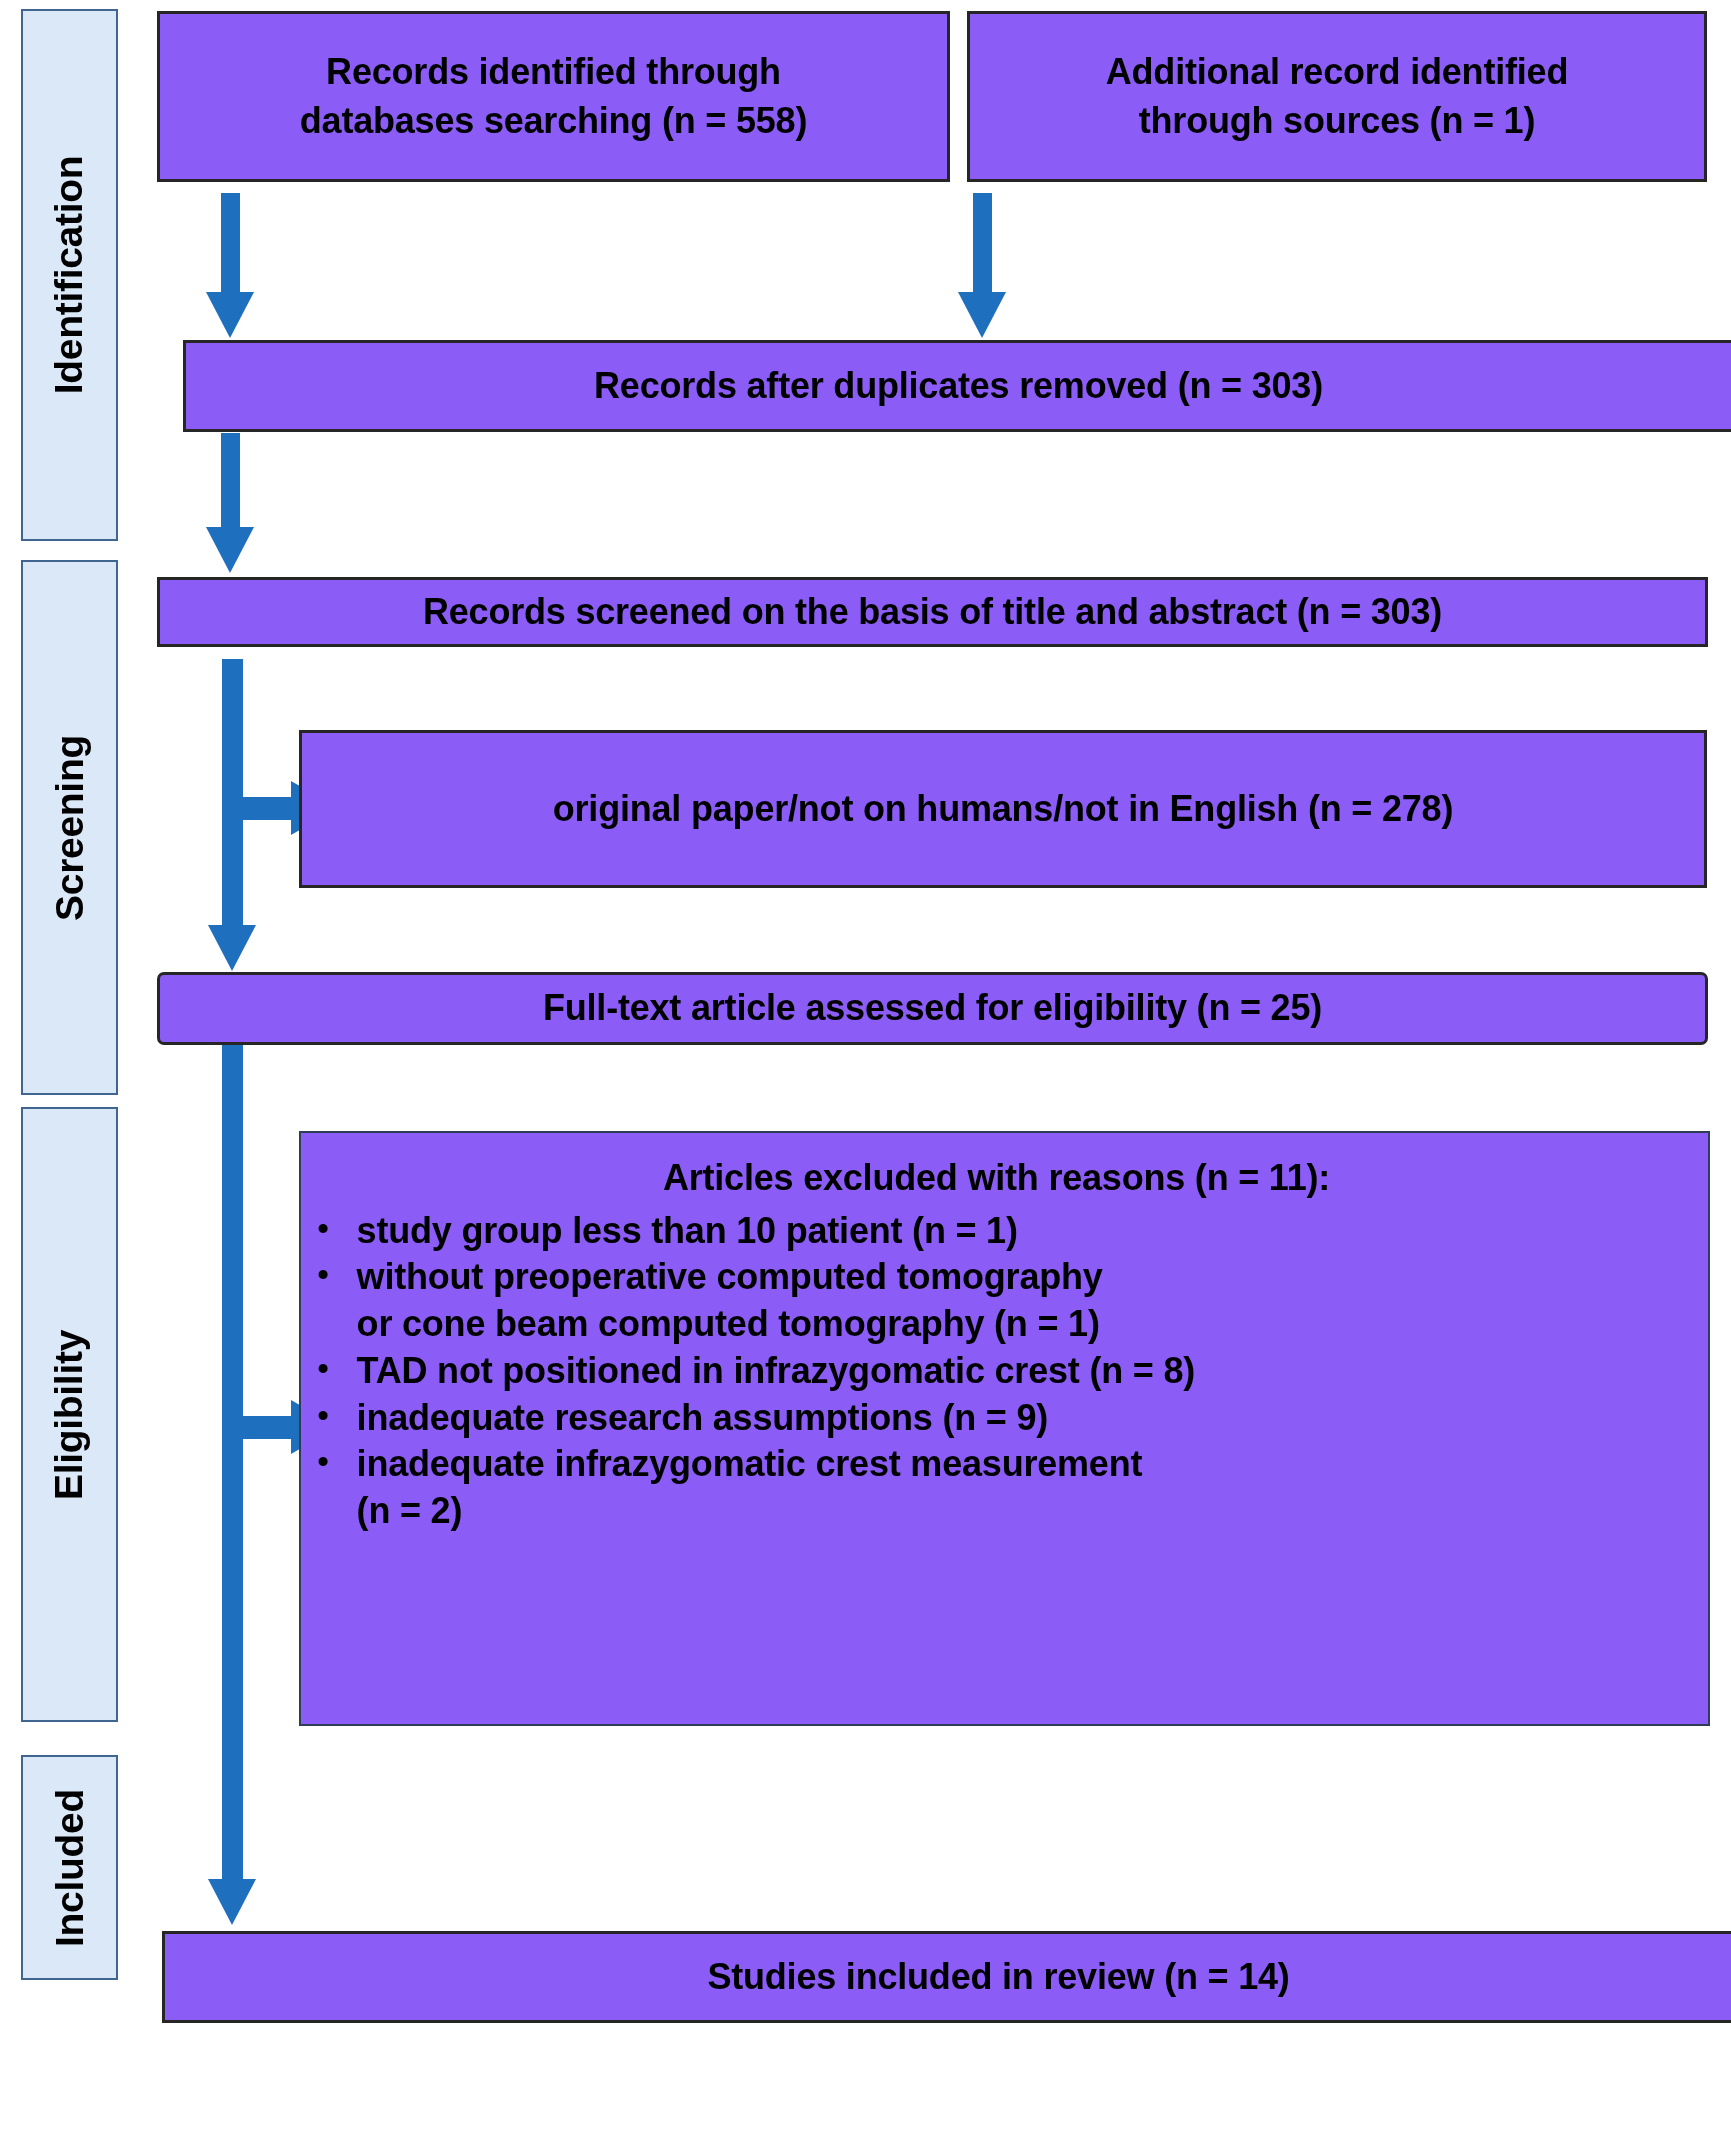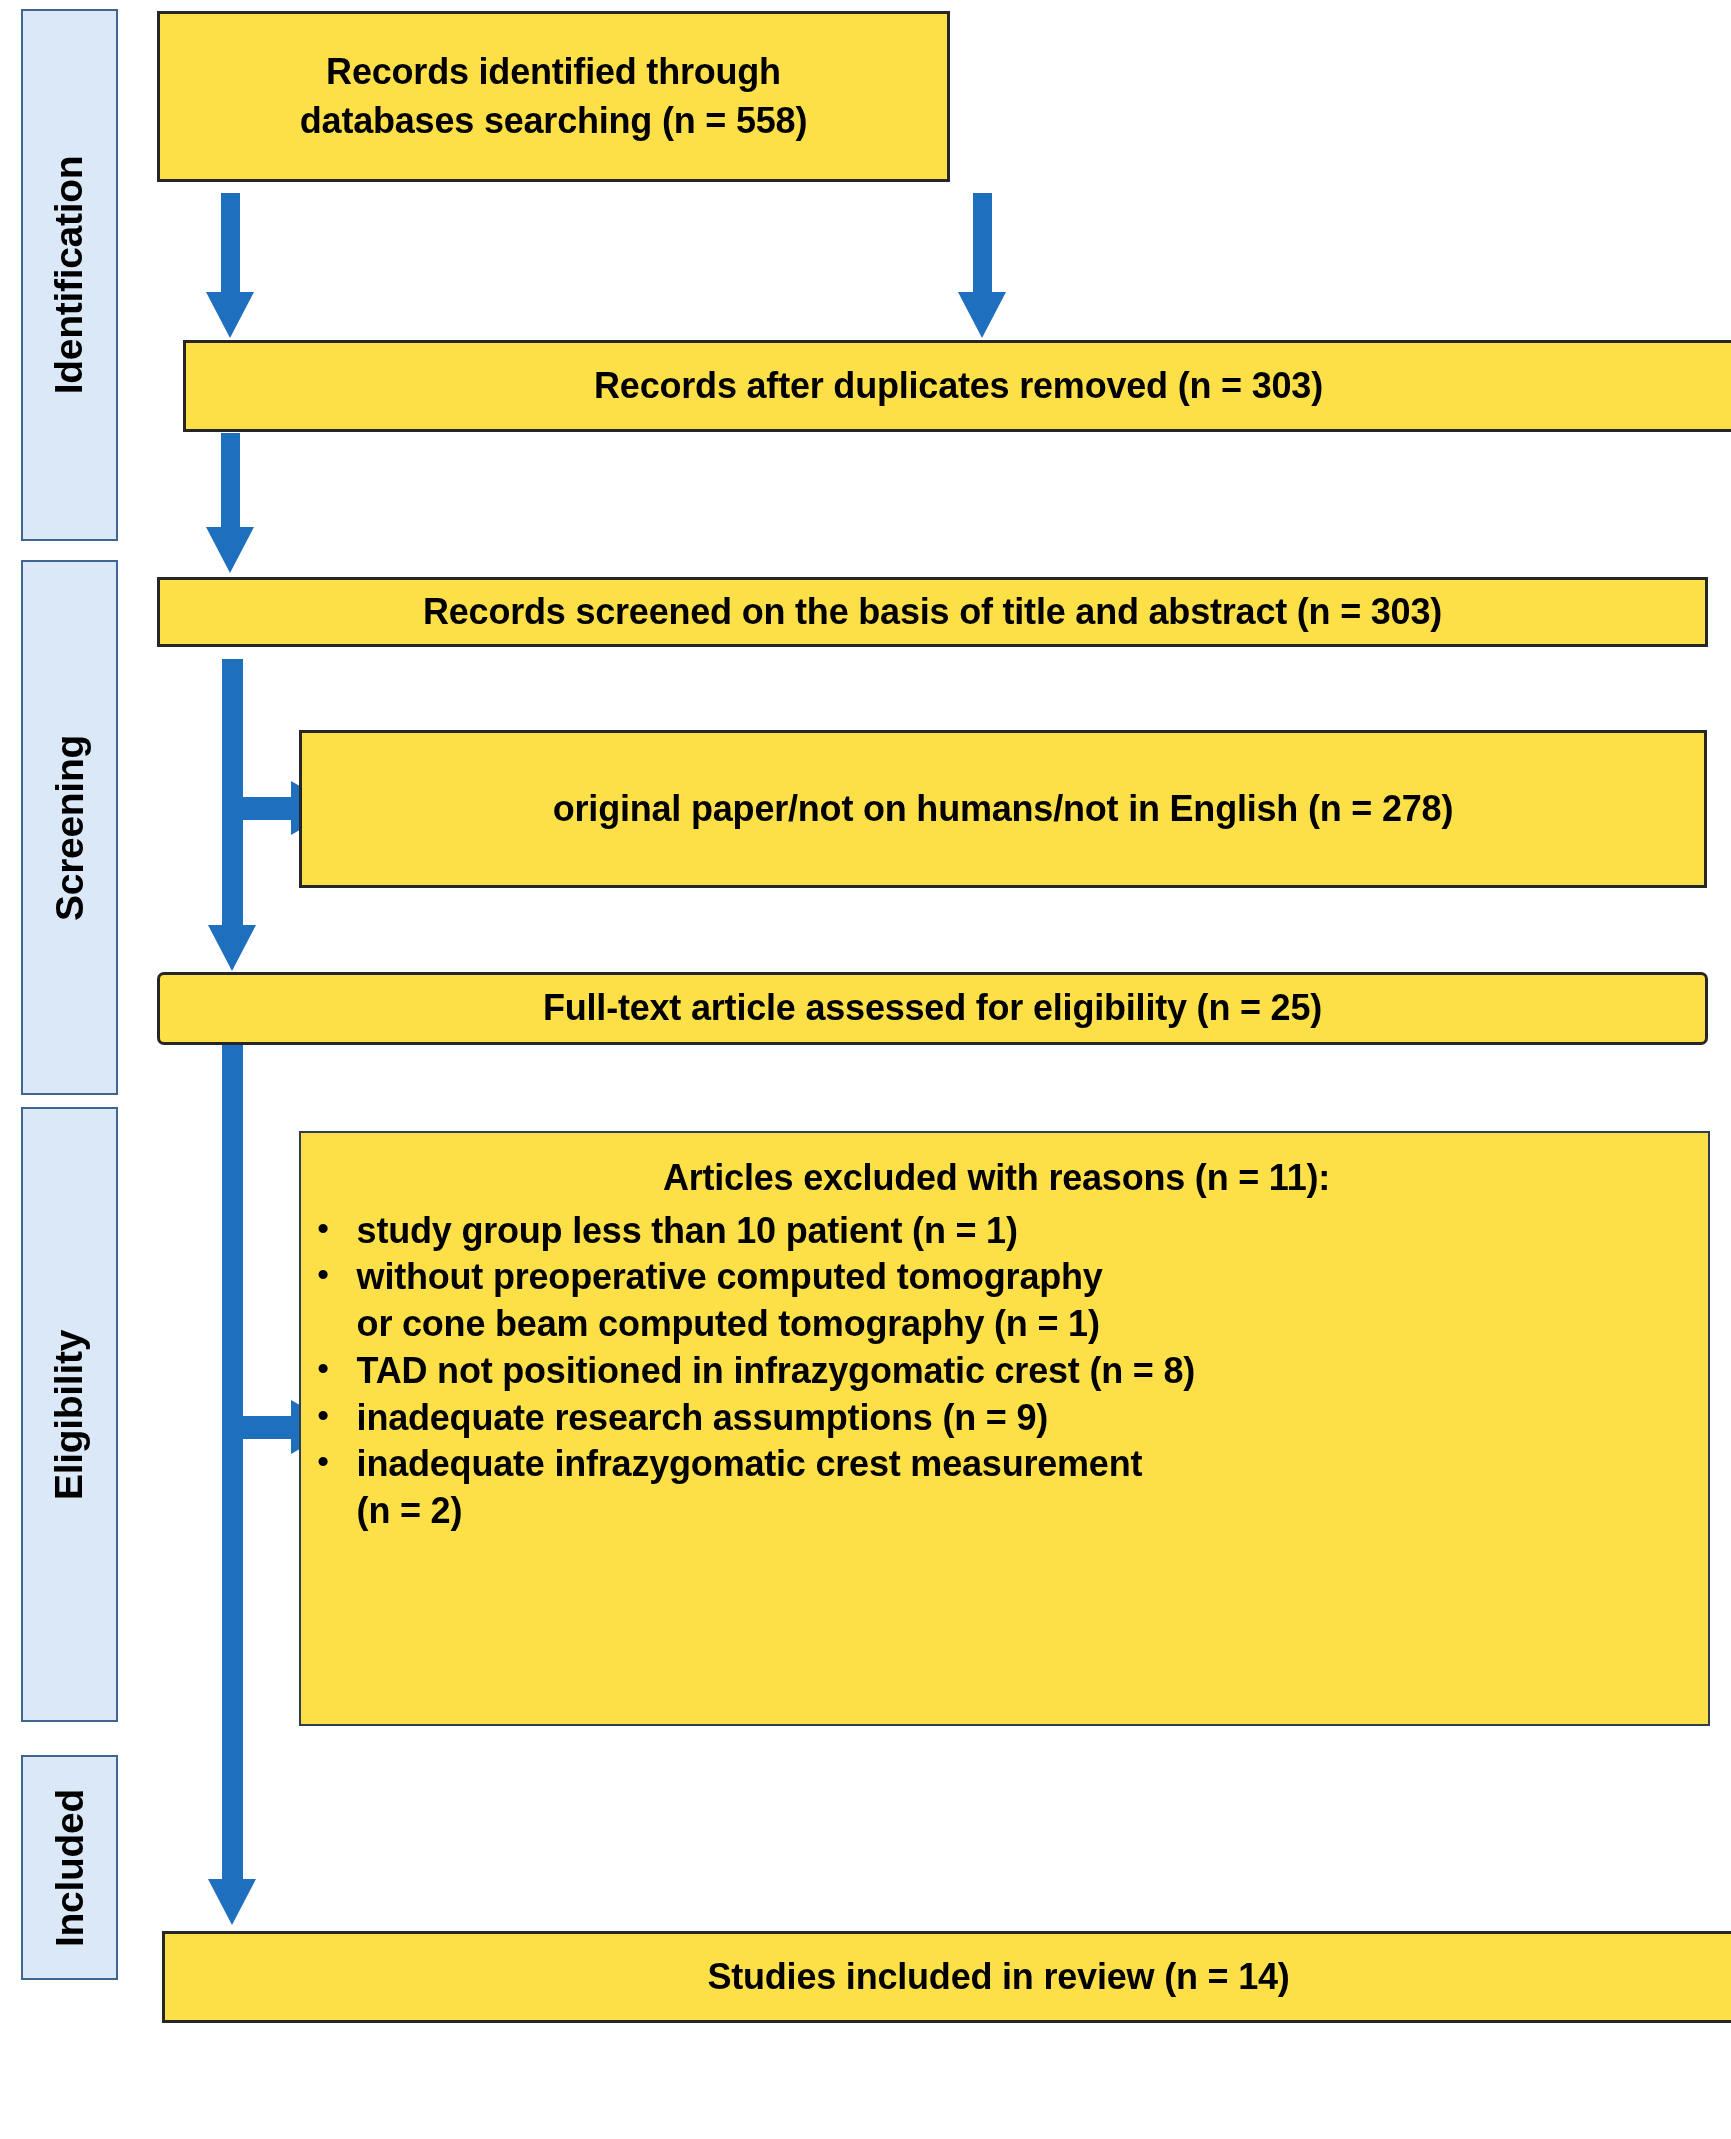--- a/index.html
+++ b/index.html
@@ -31,21 +31,21 @@
     white-space: nowrap;
     font-weight: bold;
     font-size: 39px;
     color: #000000;
     letter-spacing: -0.3px;
   }
 
   
   .fbox {
     position: absolute;
-    background: #fde047;
+    background: #8b5cf6;
     border: 3px solid #262626;
     box-sizing: border-box;
     display: flex;
     flex-direction: column;
     align-items: center;
     justify-content: center;
     color: #000000;
     font-weight: bold;
   }
   .fbox.thin {
@@ -136,20 +136,24 @@
 
   <div class="stage" style="left:21px; top:1755px; width:97px; height:225px;">
     <span class="stage-label">Included</span>
   </div>
 
   <div class="fbox" style="left:157px; top:11px; width:793px; height:171px;">
     <div class="fline">Records identified through</div>
     <div class="fline">databases searching (n = 558)</div>
   </div>
 
+  <div class="fbox" style="left:967px; top:11px; width:740px; height:171px;">
+    <div class="fline">Additional record identified</div>
+    <div class="fline">through sources (n = 1)</div>
+  </div>
 
   <div class="v-shaft" style="left:221px; top:193px; width:19.4px; height:100px;"></div>
   <div class="v-head" style="left:206px; top:292px;"></div>
 
   <div class="v-shaft" style="left:973px; top:193px; width:19.4px; height:100px;"></div>
   <div class="v-head" style="left:958px; top:292px;"></div>
 
   <div class="fbox" style="left:157px; top:340px; width:1551px; height:92px;margin-left:26px;">
     <div class="fline">Records after duplicates removed (n = 303)</div>
   </div>

